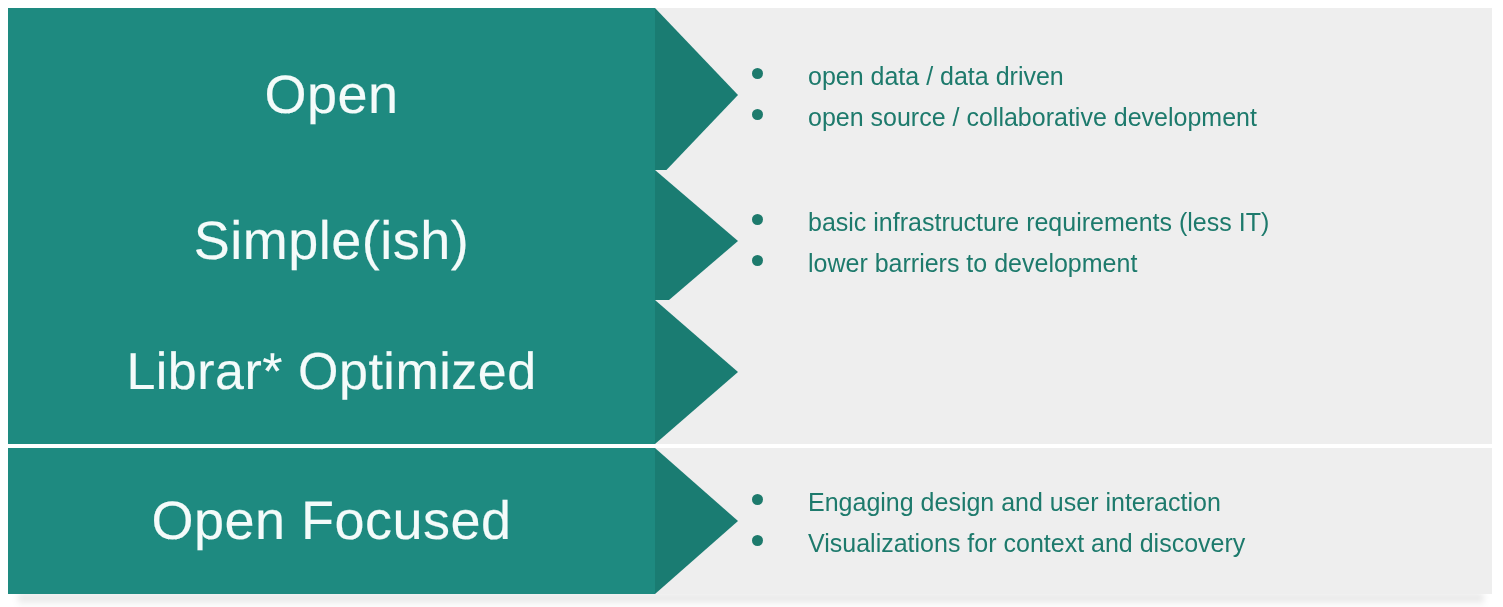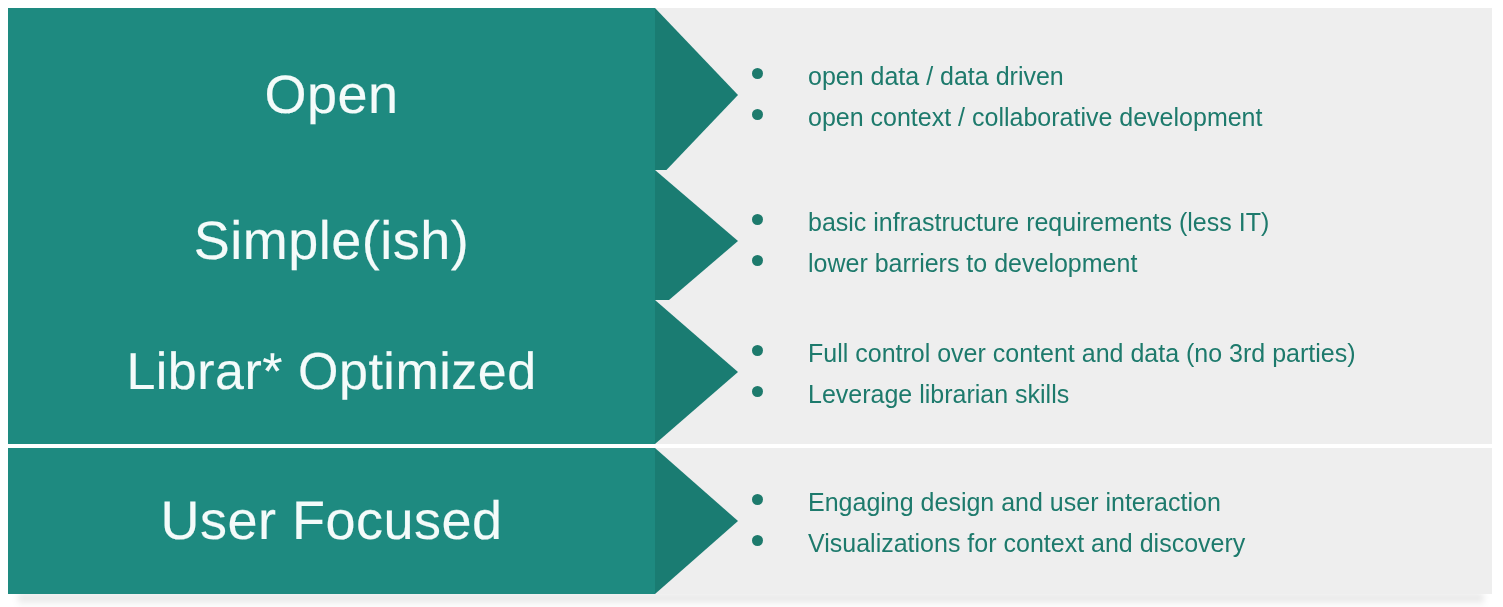--- a/index.html
+++ b/index.html
@@ -145,21 +145,21 @@
         <div class="arrow-head"></div>
         <div class="arrow-label size-lg">Open</div>
       </div>
       <div class="bullets">
         <div class="bullet">
           <span class="bullet-dot"></span>
           <span class="bullet-text">open data / data driven</span>
         </div>
         <div class="bullet">
           <span class="bullet-dot"></span>
-          <span class="bullet-text">open context / collaborative development</span>
+          <span class="bullet-text">open source / collaborative development</span>
         </div>
       </div>
     </div>
     <div class="row" style="top: 170px; height: 142px;">
       <div class="panel"></div>
       <div class="arrow">
         <div class="arrow-body"></div>
         <div class="arrow-head"></div>
         <div class="arrow-label size-lg">Simple(ish)</div>
       </div>
@@ -174,41 +174,31 @@
         </div>
       </div>
     </div>
     <div class="row" style="top: 300px; height: 144px;">
       <div class="panel"></div>
       <div class="arrow">
         <div class="arrow-body"></div>
         <div class="arrow-head"></div>
         <div class="arrow-label size-md">Librar* Optimized</div>
       </div>
+    </div>
+    <div class="row" style="top: 448px; height: 146px;">
+      <div class="panel"></div>
+      <div class="arrow">
+        <div class="arrow-body"></div>
+        <div class="arrow-head"></div>
+        <div class="arrow-label size-lg">Open Focused</div>
+      </div>
       <div class="bullets">
         <div class="bullet">
           <span class="bullet-dot"></span>
-          <span class="bullet-text">Full control over content and data (no 3rd parties)</span>
-        </div>
-        <div class="bullet">
-          <span class="bullet-dot"></span>
-          <span class="bullet-text">Leverage librarian skills</span>
-        </div>
-      </div>
-    </div>
-    <div class="row" style="top: 448px; height: 146px;">
-      <div class="panel"></div>
-      <div class="arrow">
-        <div class="arrow-body"></div>
-        <div class="arrow-head"></div>
-        <div class="arrow-label size-lg">User Focused</div>
-      </div>
-      <div class="bullets">
-        <div class="bullet">
-          <span class="bullet-dot"></span>
           <span class="bullet-text">Engaging design and user interaction</span>
         </div>
         <div class="bullet">
           <span class="bullet-dot"></span>
           <span class="bullet-text">Visualizations for context and discovery</span>
         </div>
       </div>
     </div>
   </div>
 

